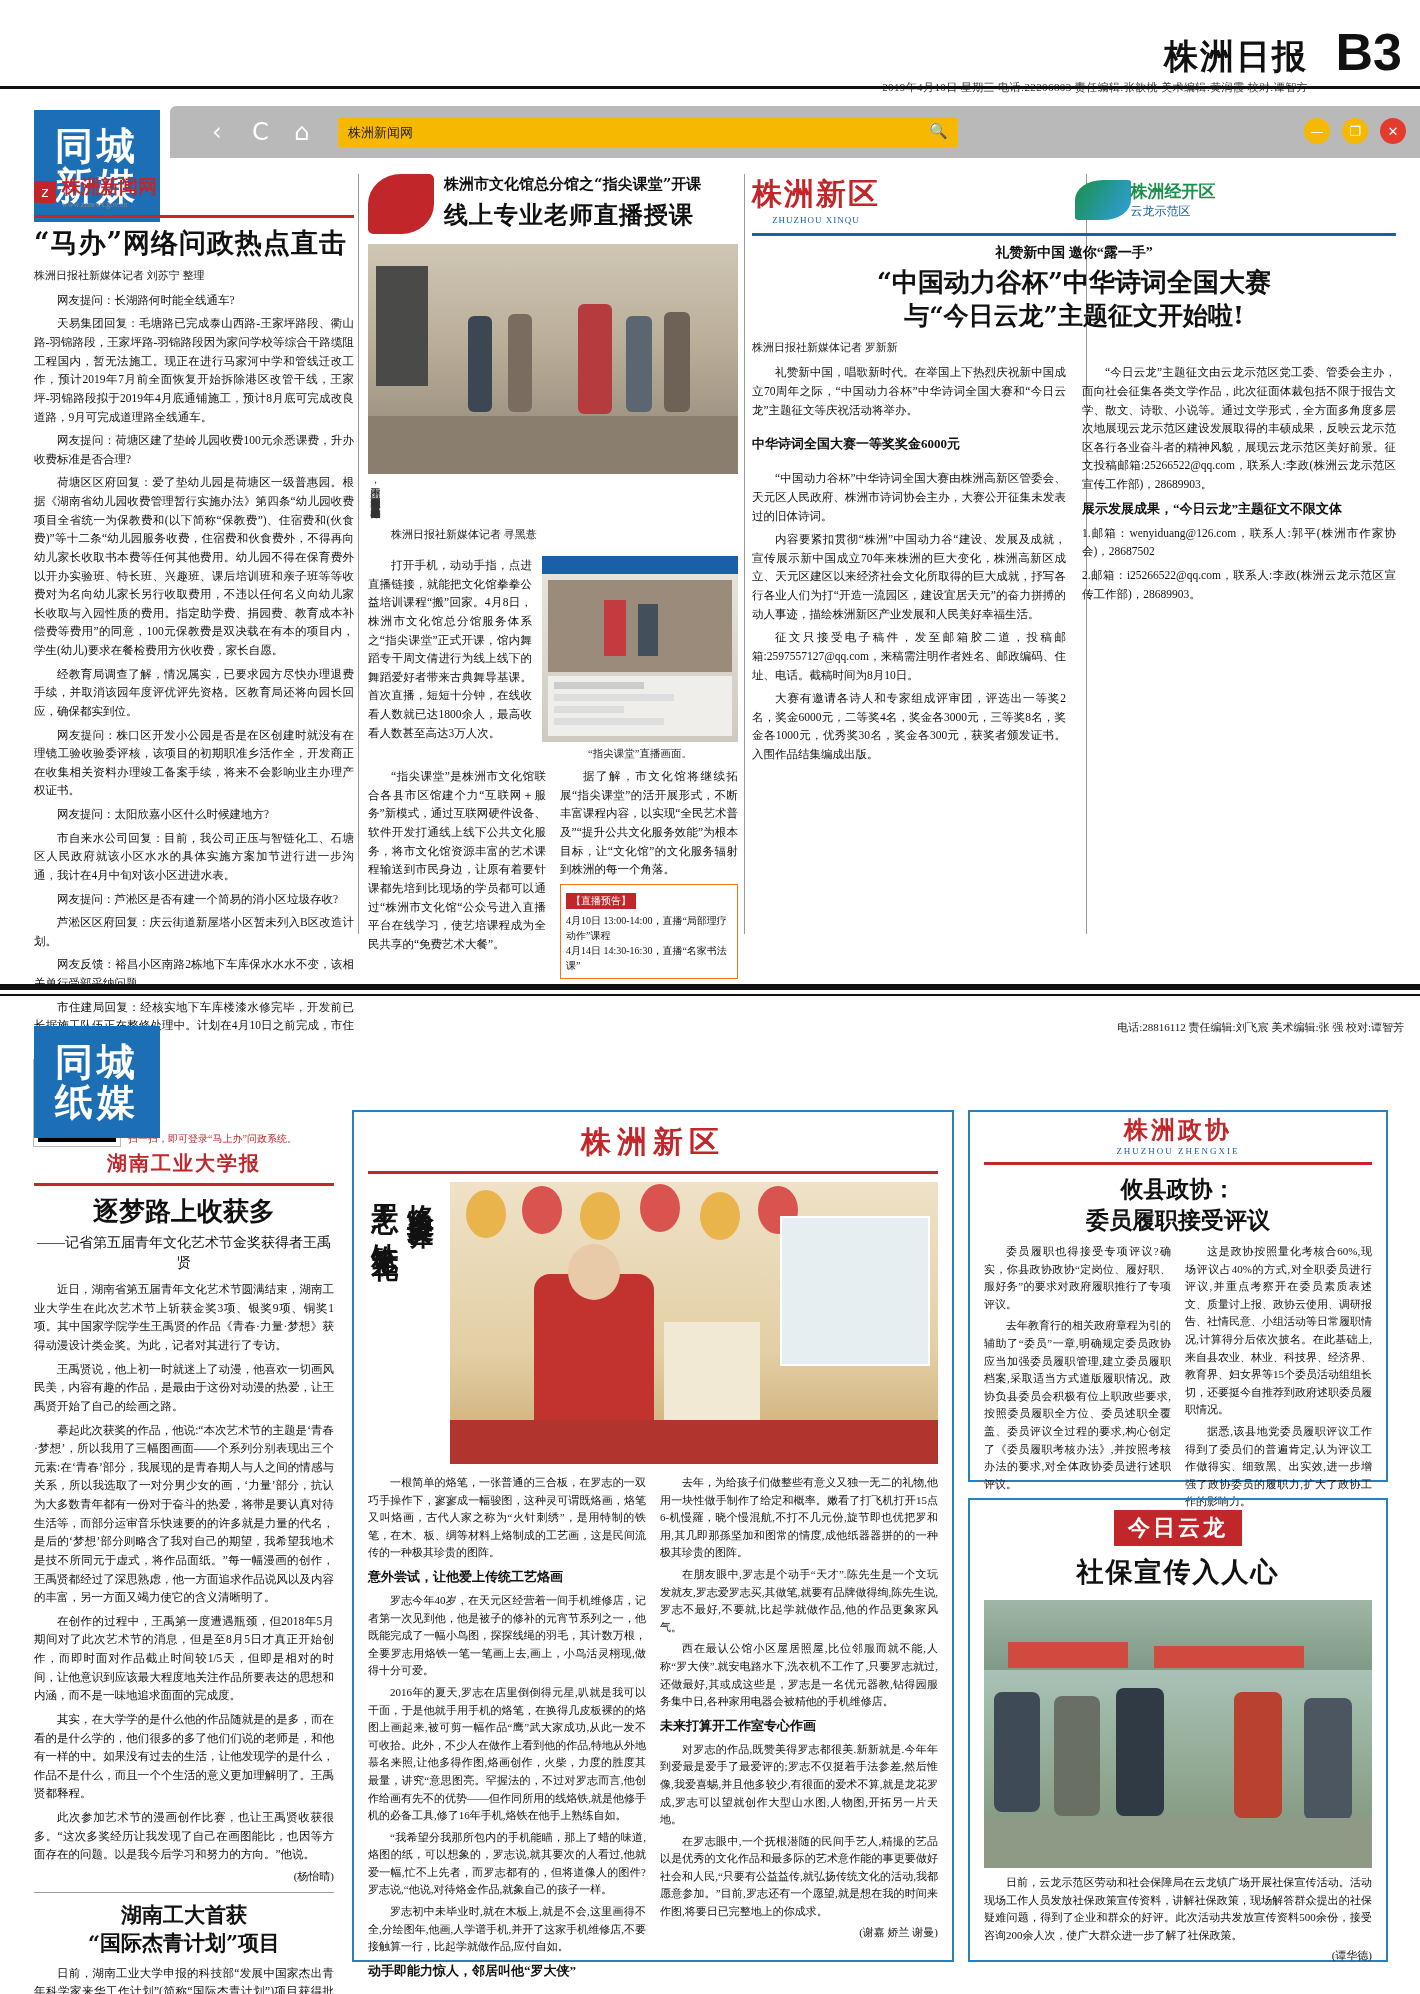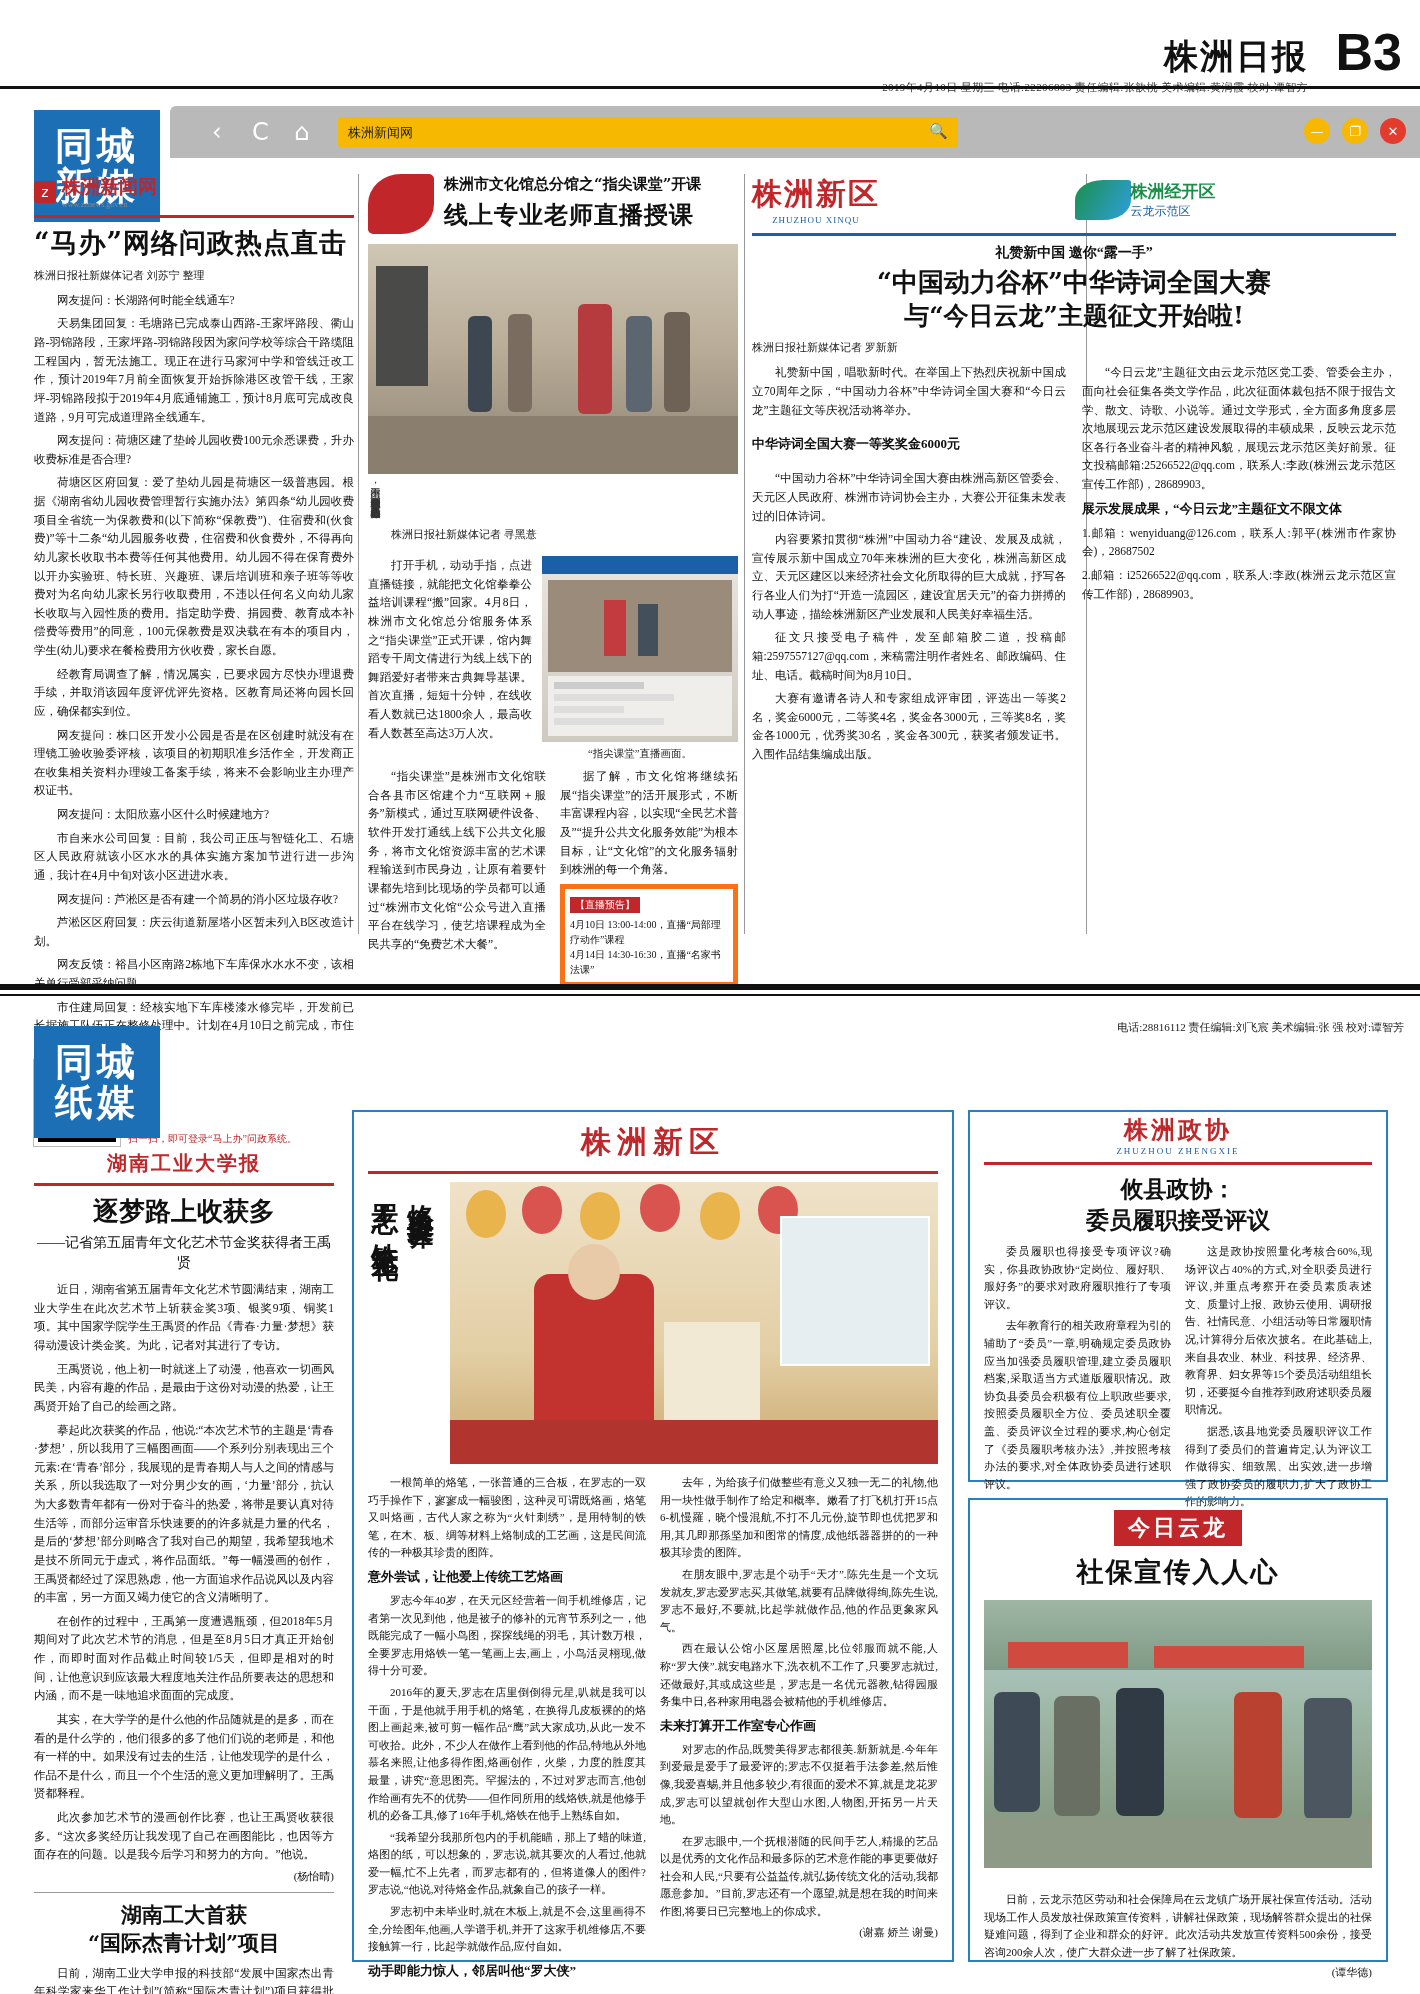--- a/index.html
+++ b/index.html
@@ -258,21 +258,21 @@
           <div style="position:absolute;left:12px;top:150px;width:70px;height:7px;background:#ddd;"></div>
           <div style="position:absolute;left:12px;top:162px;width:110px;height:7px;background:#ddd;"></div>
         </div>
         <div class="caption" style="text-align:center;">“指尖课堂”直播画面。</div>
       </div>
     </div>
 
     <div class="col-2" style="margin-top:6px;">
       <p class="body">“指尖课堂”是株洲市文化馆联合各县市区馆建个力“互联网＋服务”新模式，通过互联网硬件设备、软件开发打通线上线下公共文化服务，将市文化馆资源丰富的艺术课程输送到市民身边，让原有着要针课都先培到比现场的学员都可以通过“株洲市文化馆“公众号进入直播平台在线学习，使艺培课程成为全民共享的“免费艺术大餐”。</p>
       <p class="body">据了解，市文化馆将继续拓展“指尖课堂”的活开展形式，不断丰富课程内容，以实现“全民艺术普及”“提升公共文化服务效能”为根本目标，让“文化馆”的文化服务辐射到株洲的每一个角落。</p>
-      <div style="border:5px solid #f97316;padding:5px;margin-top:4px;">
+      <div style="border:1px solid #f97316;padding:5px;margin-top:4px;">
         <div style="background:#c0262a;color:#fff;font-size:10px;display:inline-block;padding:1px 5px;">【直播预告】</div>
         <div class="tiny" style="margin-top:4px;">4月10日 13:00-14:00，直播“局部理疗动作”课程</div>
         <div class="tiny">4月14日 14:30-16:30，直播“名家书法课”</div>
       </div>
     </div>
   </div>
 
   <div class="col" style="left:752px; width:644px;">
     <div style="display:flex;align-items:center;gap:14px;">
       <div style="text-align:center;">
@@ -422,17 +422,17 @@
         <div style="position:absolute;left:0;top:0;width:100%;height:70px;background:linear-gradient(180deg,#9fb6a4,#7f9a86);"></div>
         <div style="position:absolute;left:24px;top:42px;width:120px;height:26px;background:#d14a3f;"></div>
         <div style="position:absolute;left:170px;top:46px;width:150px;height:22px;background:#d14a3f;"></div>
         <div style="position:absolute;left:10px;top:92px;width:46px;height:120px;background:#3e4a55;border-radius:8px;"></div>
         <div style="position:absolute;left:70px;top:96px;width:46px;height:120px;background:#6a6f63;border-radius:8px;"></div>
         <div style="position:absolute;left:132px;top:88px;width:48px;height:128px;background:#2f3a45;border-radius:8px;"></div>
         <div style="position:absolute;right:90px;top:92px;width:48px;height:126px;background:#b8412f;border-radius:8px;"></div>
         <div style="position:absolute;right:20px;top:98px;width:48px;height:122px;background:#4b5660;border-radius:8px;"></div>
         <div style="position:absolute;left:0;bottom:0;width:100%;height:50px;background:#8f9a86;"></div>
       </div>
-      <p class="small" style="margin-top:23px;">日前，云龙示范区劳动和社会保障局在云龙镇广场开展社保宣传活动。活动现场工作人员发放社保政策宣传资料，讲解社保政策，现场解答群众提出的社保疑难问题，得到了企业和群众的好评。此次活动共发放宣传资料500余份，接受咨询200余人次，使广大群众进一步了解了社保政策。</p>
+      <p class="small" style="margin-top:6px;">日前，云龙示范区劳动和社会保障局在云龙镇广场开展社保宣传活动。活动现场工作人员发放社保政策宣传资料，讲解社保政策，现场解答群众提出的社保疑难问题，得到了企业和群众的好评。此次活动共发放宣传资料500余份，接受咨询200余人次，使广大群众进一步了解了社保政策。</p>
       <div class="sig">(谭华德)</div>
     </div>
   </div>
 </div>
 
 </body></html>

